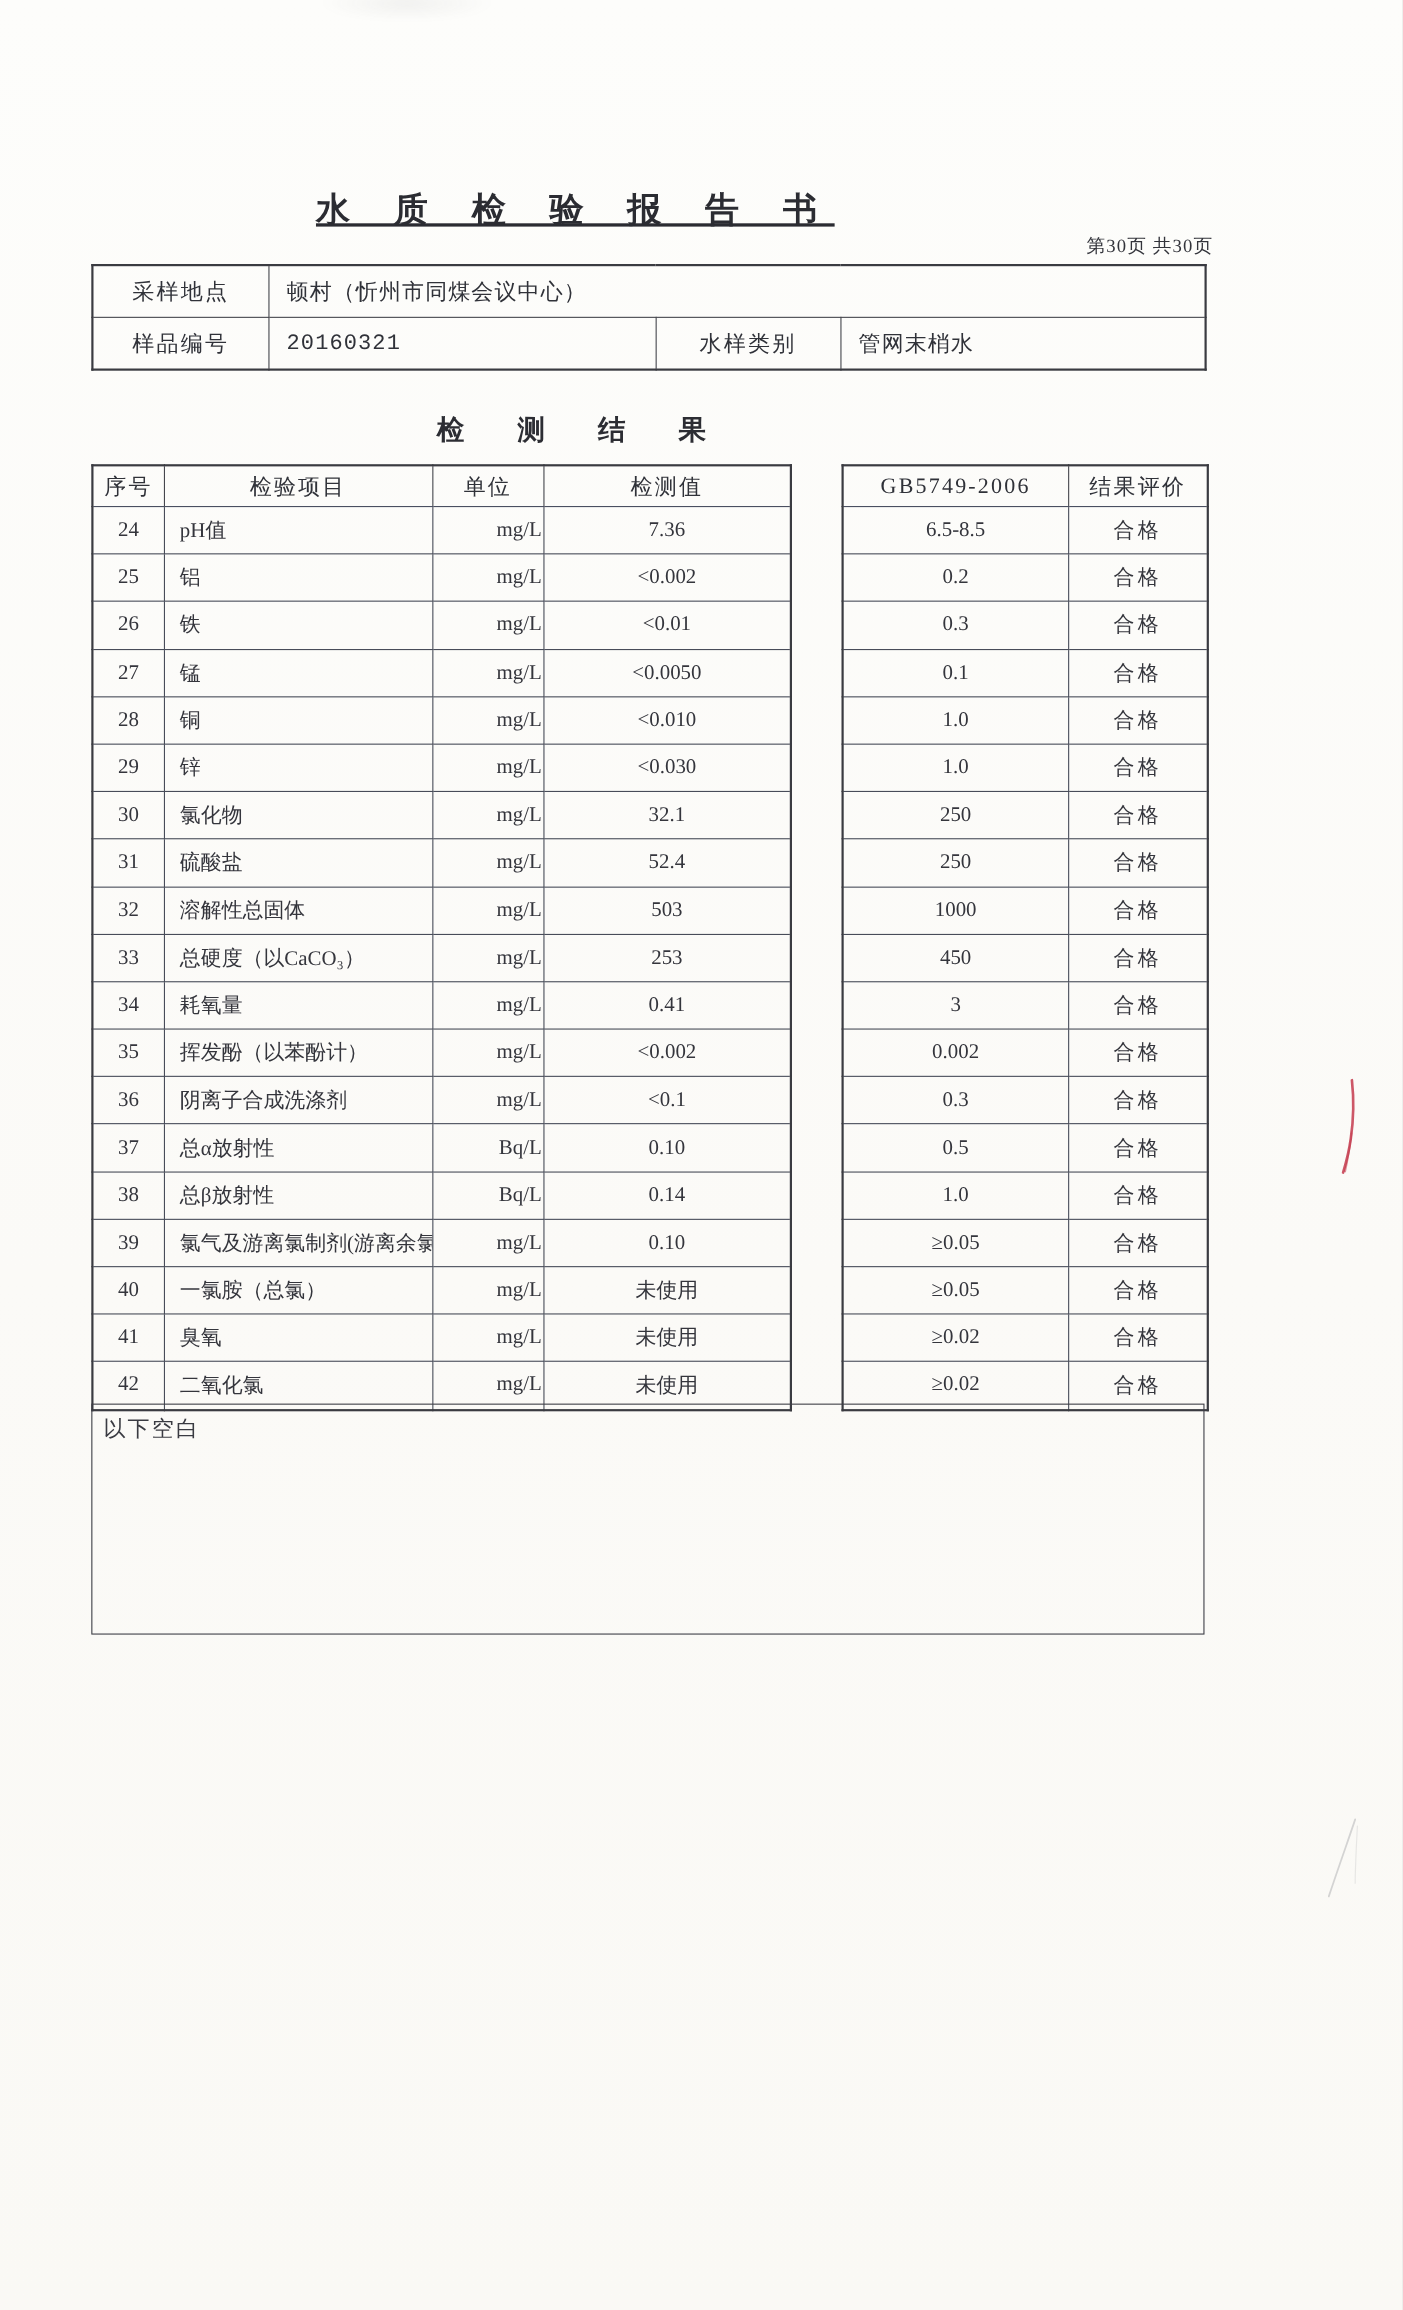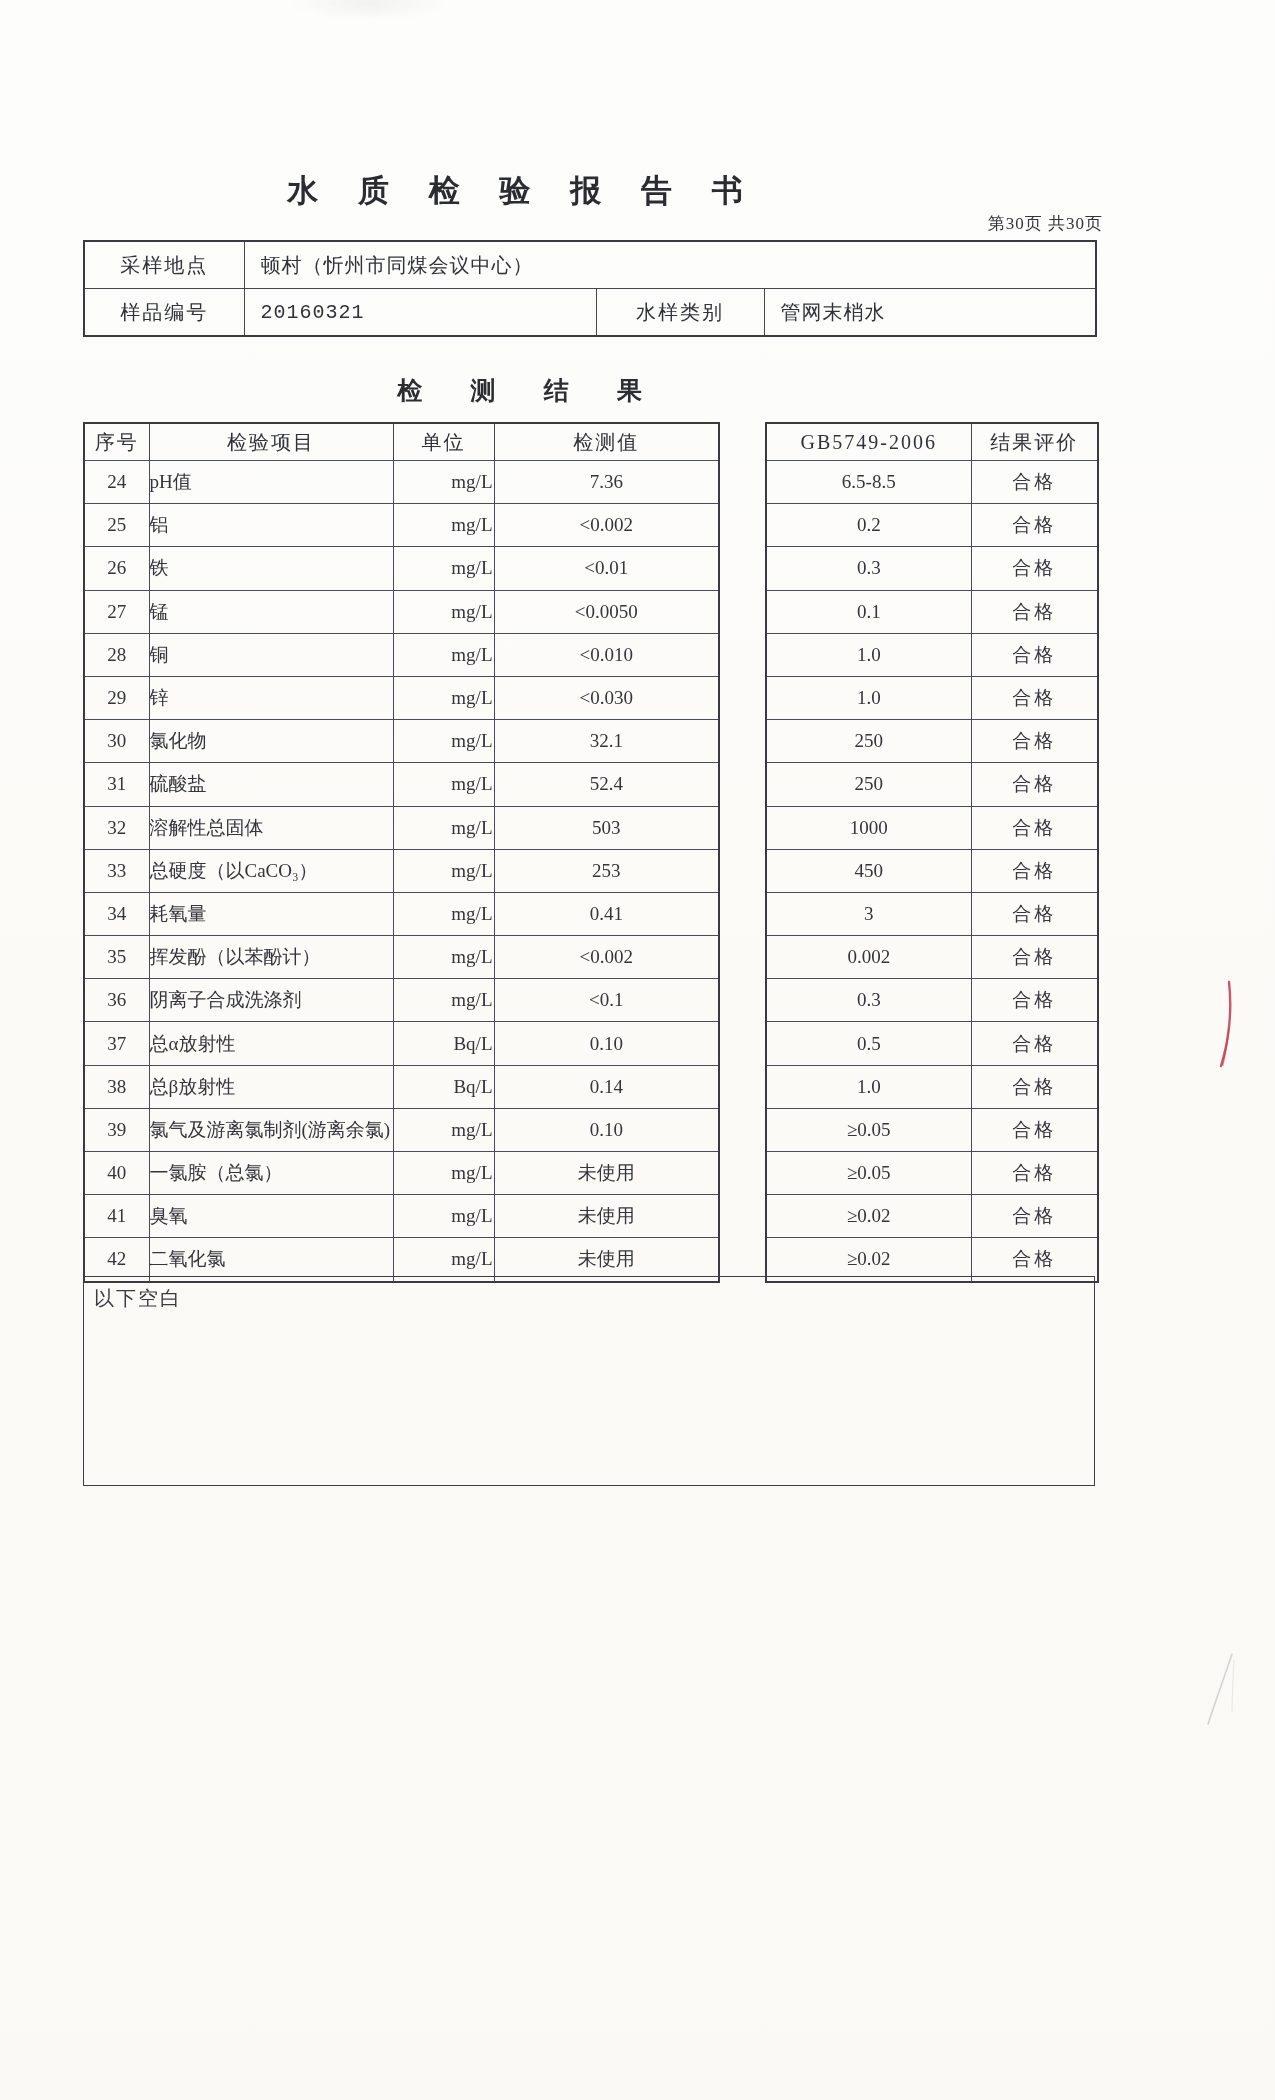--- a/index.html
+++ b/index.html
@@ -16,20 +16,21 @@
   
   .scan-smudge{
     position:absolute;left:290px;top:-14px;width:160px;height:34px;
     background:radial-gradient(ellipse at center,rgba(90,90,95,0.07),rgba(90,90,95,0) 70%);
     filter:blur(2px);
   }
   .doc-title{
     position:absolute;left:17px;top:170px;width:1012px;margin:0;
     text-align:center;font-size:31px;font-weight:bold;letter-spacing:16px;
     color:#2b2c32;
+    text-decoration:underline;
   }
   .page-indicator{
     position:absolute;left:83px;top:212px;width:1020px;
     text-align:right;font-size:17px;color:#33343b;letter-spacing:1px;
   }
   table{border-collapse:collapse;table-layout:fixed;}
   .info-table{
     position:absolute;left:83px;top:240px;width:1012px;
     border:2px solid #3a3b41;
   }
@@ -54,21 +55,21 @@
   .results-left th,.results-right th{
     height:34px;font-size:20px;font-weight:normal;letter-spacing:2px;
     border:1.5px solid #45464d;border-bottom:1.6px solid #4a4f60;
     vertical-align:middle;
   }
   .results-left td,.results-right td{
     height:40.2px;font-size:19px;vertical-align:middle;
     border:1.5px solid #484c59;color:#34353c;
   }
   .col-no{width:65px;text-align:center;}
-  .col-item{width:244px;text-align:left;padding-left:0;white-space:nowrap;overflow:hidden;font-size:18.5px;}
+  .col-item{width:244px;text-align:left;padding-left:14px;white-space:nowrap;overflow:hidden;font-size:18.5px;}
   .col-unit{width:101px;text-align:right;}
   .col-value{width:225px;text-align:center;}
   .col-standard{width:205px;text-align:center;}
   .col-eval{width:127px;text-align:center;letter-spacing:3px;}
   .blank-box{
     position:absolute;left:83px;top:1276px;width:1012px;height:210px;
     border:1.8px solid #3e3f46;box-sizing:border-box;
   }
   .blank-box span{
     display:inline-block;margin:8px 0 0 10px;font-size:20px;letter-spacing:2px;color:#3a3b42;

